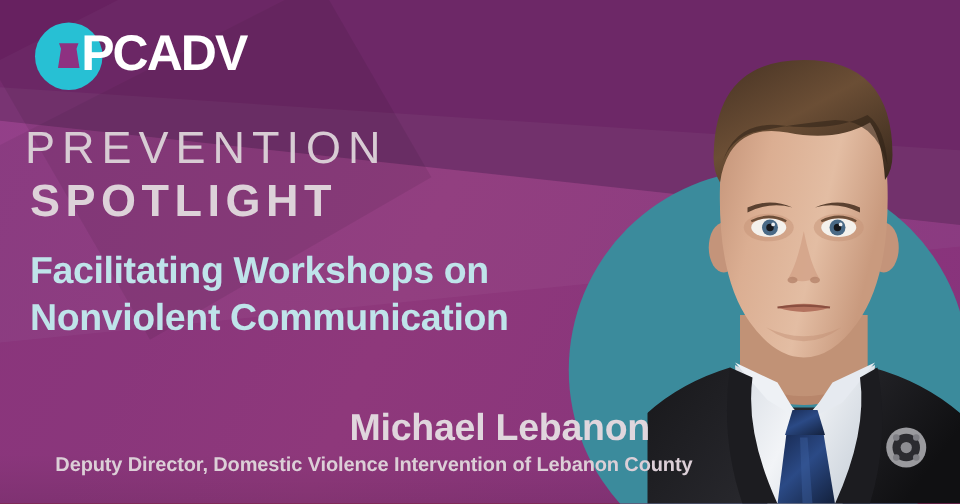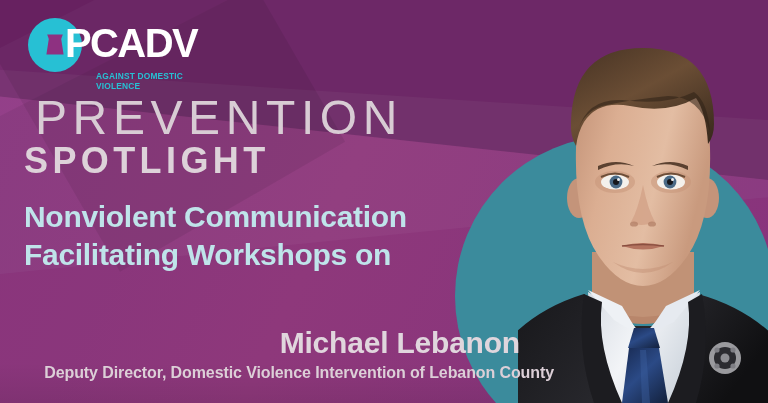--- a/index.html
+++ b/index.html
@@ -116,22 +116,22 @@
     font-size:8.4px;
     font-weight:bold;
     letter-spacing:0.18px;
     line-height:10.2px;
     font-family:"Liberation Sans", sans-serif;
   }
 
   
   .kicker1 {
     position:absolute;
-    left:35px; top:98px;
-    font-size:48px;
+    left:20px; top:98px;
+    font-size:36px;
     font-weight:300;
     color:#d8ccd4;
     letter-spacing:5.6px;
     line-height:40px;
   }
   .kicker2 {
     position:absolute;
     left:24px; top:141px;
     font-size:36px;
     font-weight:bold;
@@ -294,28 +294,27 @@
     </svg>
   </div>
 
   <div class="logo">
     <div class="logo-circle"></div>
     <svg class="logo-keystone" viewBox="0 0 22 23">
       <path d="M3.2 1.6 L18.8 1.6 L17.2 6.0 L19.6 21.4 L2.4 21.4 L4.8 6.0 Z" fill="#8e3181"></path>
     </svg>
     <div class="logo-word">PCADV</div>
     <div class="logo-tag">
-      <div>AGAINST DOMESTIC VIOLENCE</div>
     </div>
   </div>
 
   <div class="kicker1">PREVENTION</div>
   <div class="kicker2">SPOTLIGHT</div>
 
   <div class="subject">
+    <div>Facilitating Workshops on</div>
     <div>Nonviolent Communication</div>
-    <div>Facilitating Workshops on</div>
   </div>
 
   <div class="speaker-name">Michael Lebanon</div>
   <div class="speaker-role">Deputy Director, Domestic Violence Intervention of Lebanon County</div>
 
 </div>
 
 </body></html>

